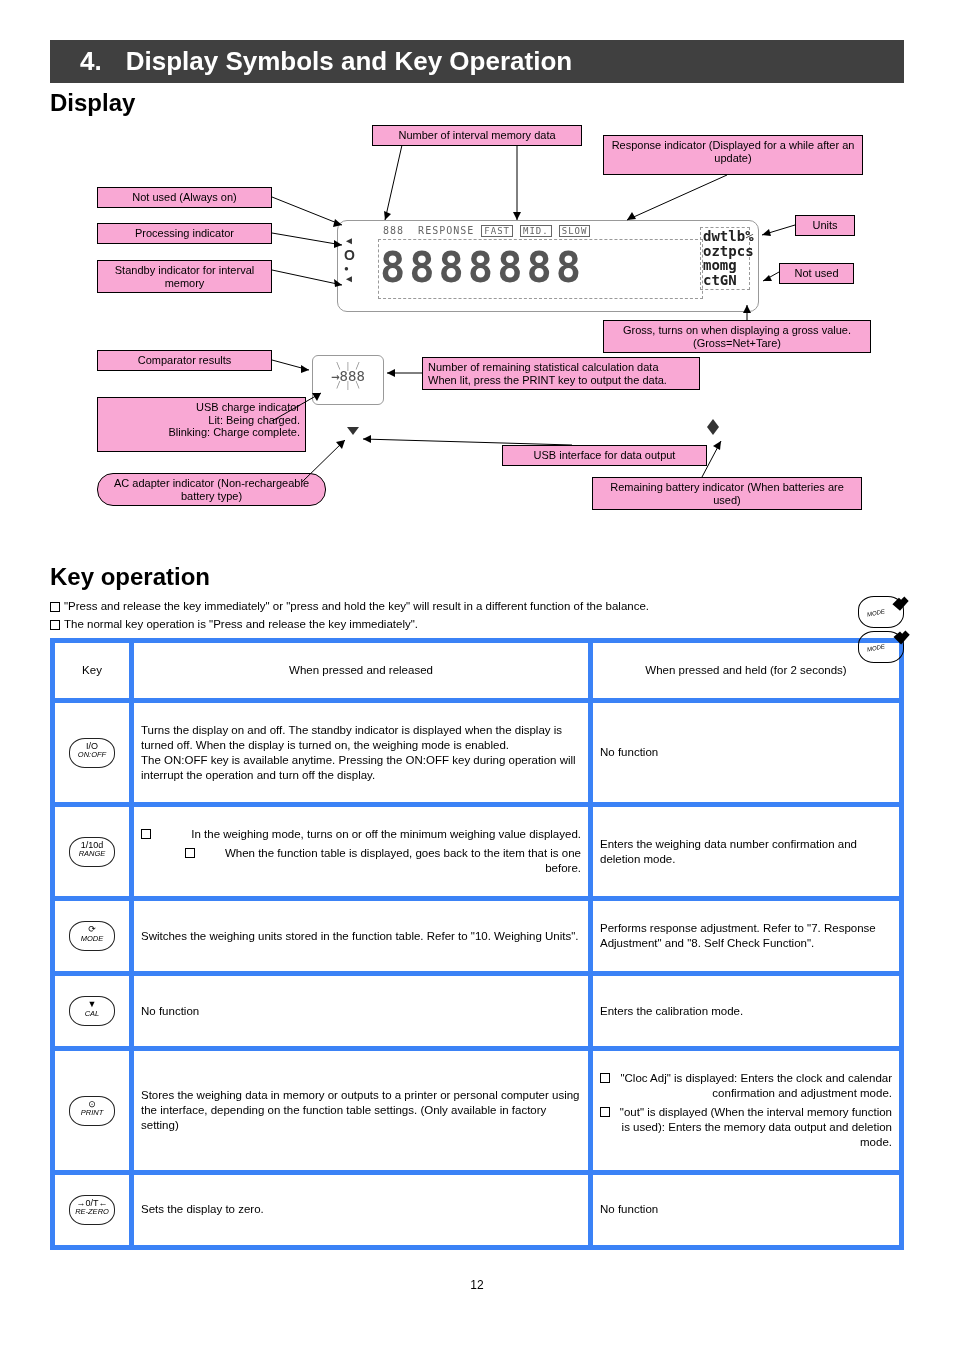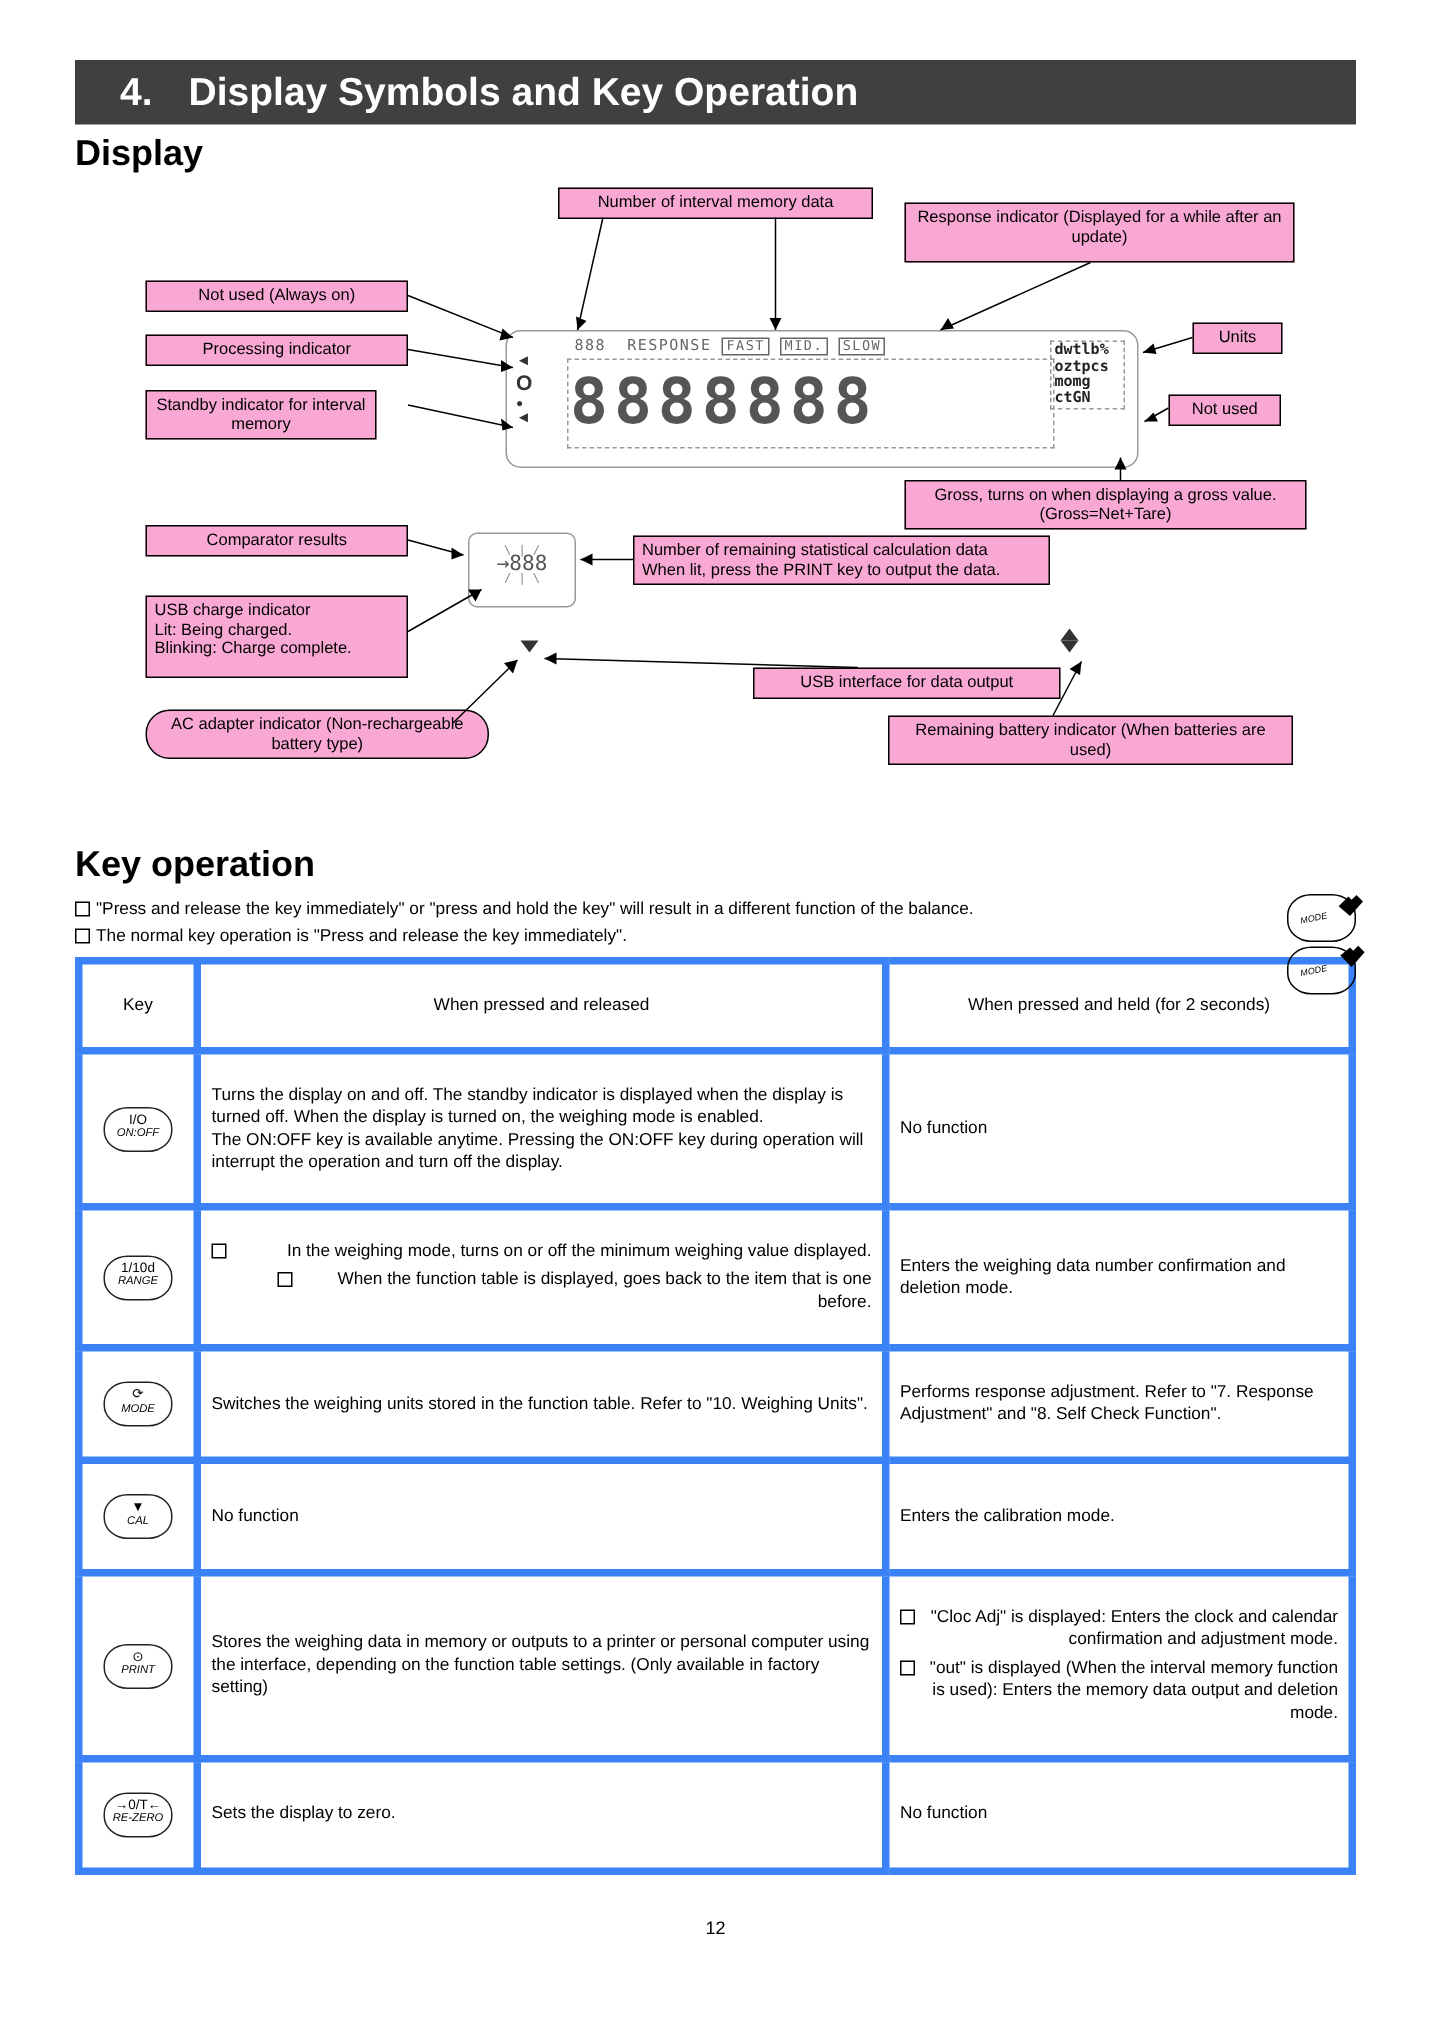--- a/index.html
+++ b/index.html
@@ -74,21 +74,21 @@
     font-size: 42px;
     letter-spacing: 4px;
     color: #555;
     font-weight: bold;
   }
   .lcd-units {
     position: absolute;
     right: 8px; top: 6px;
     width: 44px;
     font-family: monospace;
-    font-size: 10px;
+    font-size: 14px;
     line-height: 1.05;
     color: #222;
     border: 1px dashed #999;
     text-align: left;
     padding: 1px 2px;
     font-weight: bold;
   }
   .lcd-left {
     position: absolute;
     left: 6px; top: 14px;
@@ -192,28 +192,28 @@
 
 <h2 class="section">Display</h2>
 
 <div class="diagram-wrap">
 
   <div class="lblbox" style="left:305px; top:0px; width:210px;">Number of interval memory data</div>
   <div class="lblbox" style="left:536px; top:10px; width:260px; height:40px;">Response indicator (Displayed for a while after an update)</div>
 
   <div class="lblbox" style="left:30px; top:62px; width:175px;">Not used (Always on)</div>
   <div class="lblbox" style="left:30px; top:98px; width:175px;">Processing indicator</div>
-  <div class="lblbox" style="left:30px; top:135px; width:154px;text-align:center;">Standby indicator for interval memory</div>
+  <div class="lblbox" style="left:30px; top:135px; width:175px;text-align:center;">Standby indicator for interval memory</div>
   <div class="lblbox" style="left:30px; top:225px; width:175px;">Comparator results</div>
 
   <div class="lblbox" style="left:728px; top:90px; width:60px;">Units</div>
   <div class="lblbox" style="left:712px; top:138px; width:75px;">Not used</div>
   <div class="lblbox" style="left:536px; top:195px; width:268px;">Gross, turns on when displaying a gross value. (Gross=Net+Tare)</div>
 
-  <div class="lblbox" style="left:30px; top:272px; width:175px; height:55px; white-space:pre-line; text-align:left;">USB charge indicator
+  <div class="lblbox" style="left:30px; top:272px; width:209px; height:55px; white-space:pre-line; text-align:right;">USB charge indicator
 Lit: Being charged.
 Blinking: Charge complete.</div>
 
   <div class="lblbox" style="left:355px; top:232px; width:278px; text-align:left;">
     <div>Number of remaining statistical calculation data</div>
     <div>When lit, press the PRINT key to output the data.</div>
   </div>
 
   <div class="lblbox" style="left:30px; top:348px; width:229px;border-radius:16px;">AC adapter indicator (Non-rechargeable battery type)</div>
   <div class="lblbox" style="left:435px; top:320px; width:205px;">USB interface for data output</div>

